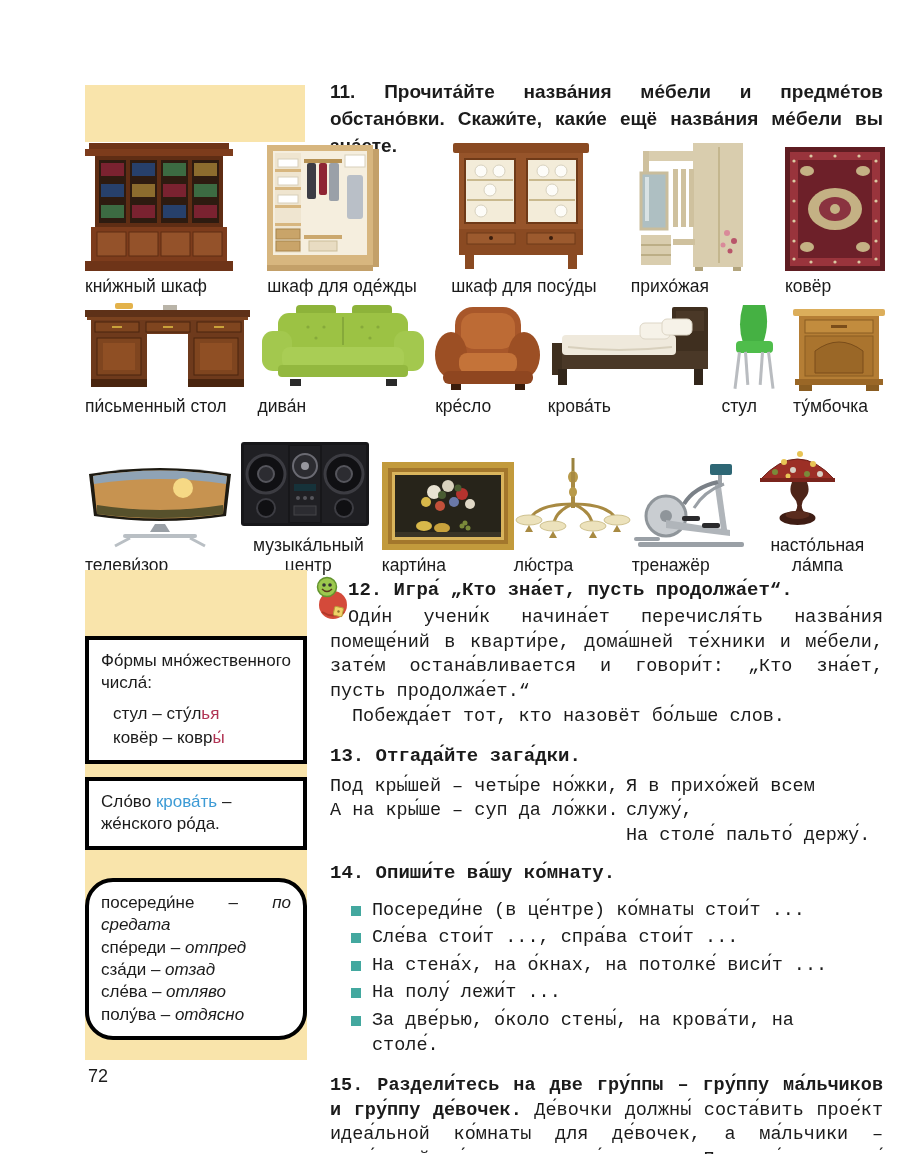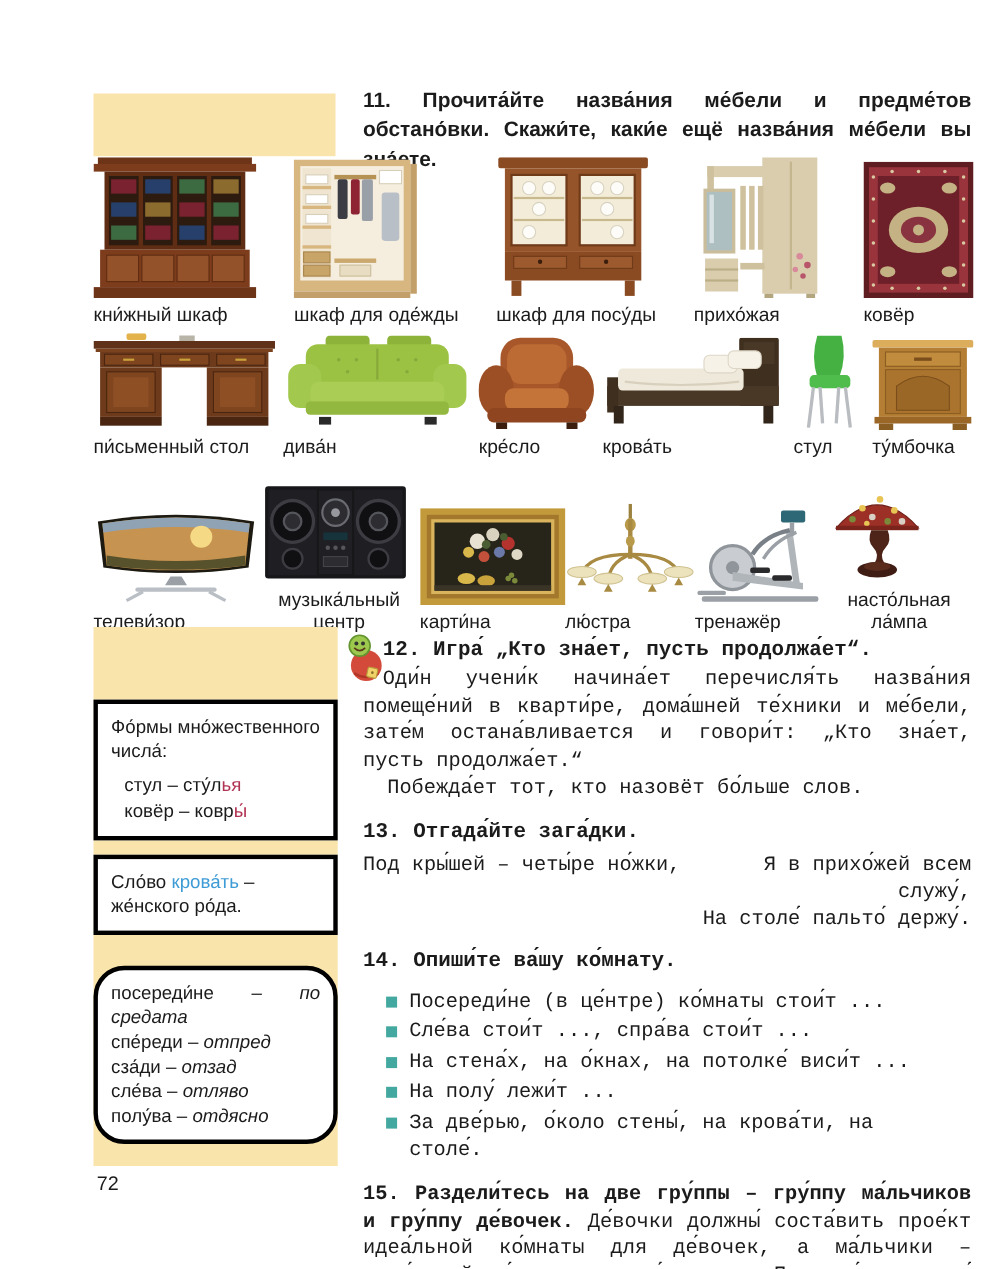--- a/index.html
+++ b/index.html
@@ -33,21 +33,21 @@
   .nb3 .tr-row{text-align:justify;}
   
   .main-col{position:absolute;left:330px;top:570px;width:553px;font-size:18.5px;line-height:1.33;font-family:Liberation Mono, monospace;}
   .game-icon{float:left;width:24px;height:54px;margin:6px 10px 0 -16px;overflow:visible;}
   .game-icon svg{overflow:visible;}
   .ex-head{font-size:19px;font-weight:bold;margin:8px 0 3px 0;}
   .para{text-align:justify;margin:0;}
   .para-indent{text-indent:22px;}
   .riddles{display:flex;margin-top:2px;}
   .riddle-col1{width:296px;}
-  .riddle-col2{flex:1;text-align:right;}
+  .riddle-col2{flex:1;}
   .h13{margin-top:15px;margin-bottom:5px;}
   .h14{margin-top:13px;margin-bottom:5px;clear:both;}
   .bullets{list-style:none;margin:12px;padding:0;}
   .bullets li{position:relative;padding-left:30px;margin:3px 0;}
   .bullets li::before{content:"";position:absolute;left:9px;top:7px;width:10px;height:10px;background:#43a89f;}
   .ex15{margin-top:16px;text-align:justify;}
   .ex15 .lead{font-weight:bold;}
   .page-num{position:absolute;left:88px;top:1066px;font-size:18px;}
 </style>
 </head>
@@ -463,20 +463,21 @@
       </svg>
     </div>
     <div class="ex-head">12. Игра́ „Кто зна́ет, пусть продолжа́ет“.</div>
     <p class="para">Оди́н учени́к начина́ет перечисля́ть назва́ния помеще́ний в кварти́ре, дома́шней те́хники и ме́бели, зате́м остана́вливается и говори́т: „Кто зна́ет, пусть продолжа́ет.“</p>
     <p class="para para-indent">Побежда́ет тот, кто назовёт бо́льше слов.</p>
 
     <div class="ex-head h13">13. Отгада́йте зага́дки.</div>
     <div class="riddles">
       <div class="riddle-col1">
         <div>Под кры́шей – четы́ре но́жки,</div>
+        <div>А на кры́ше – суп да ло́жки.</div>
       </div>
       <div class="riddle-col2">
         <div>Я в прихо́жей всем служу́,</div>
         <div>На столе́ пальто́ держу́.</div>
       </div>
     </div>
 
     <div class="ex-head h14">14. Опиши́те ва́шу ко́мнату.</div>
     <ul class="bullets">
       <li><span>Посереди́не (в це́нтре) ко́мнаты стои́т ...</span></li>

